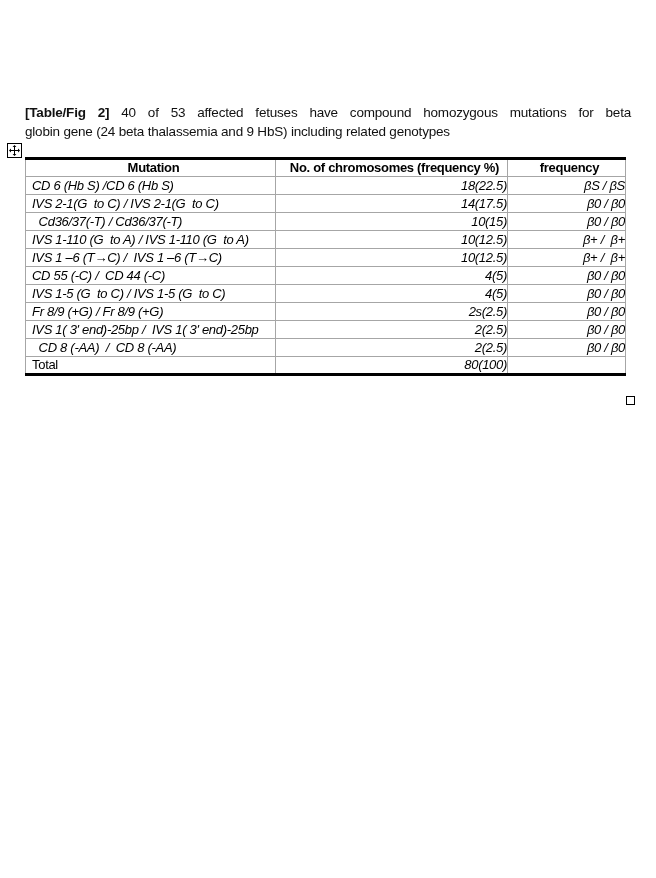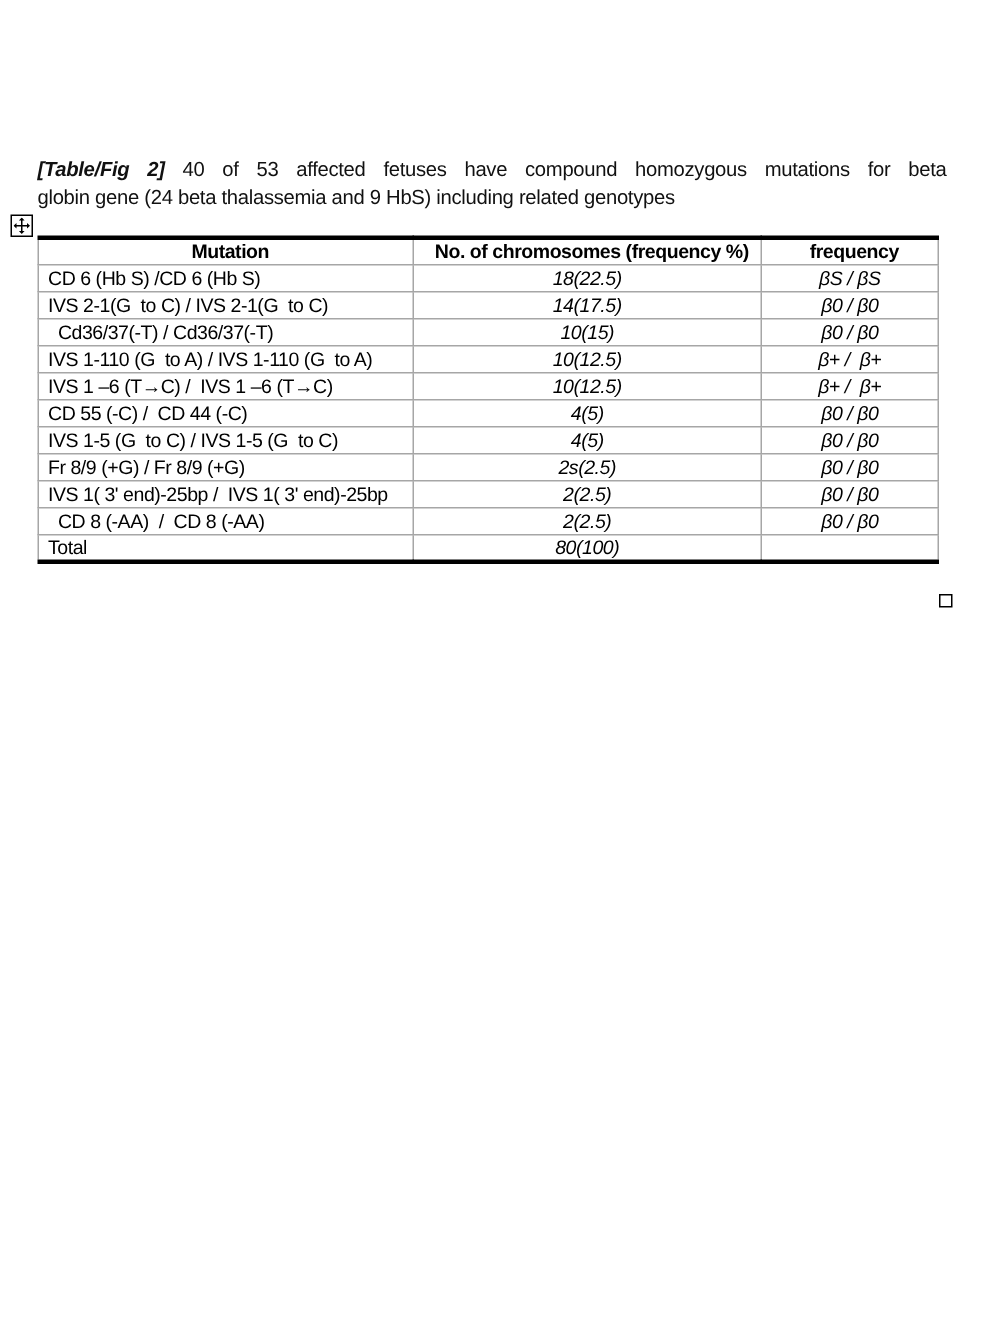--- a/index.html
+++ b/index.html
@@ -7,21 +7,21 @@
   body { font-family: "Liberation Sans", sans-serif; color: #000; position: relative; }
 
   .caption {
     position: absolute;
     left: 25px; top: 103px; width: 606px;
     font-size: 13.5px; line-height: 19px;
     letter-spacing: -0.2px;
     color: #111;
   }
   .caption .line1 { text-align: justify; text-align-last: justify; }
-  .caption .tag { font-weight: bold; font-style: italic; }
+  .caption .tag { font-weight: bold; }
   .caption .line2 { text-align: left; }
 
   .move-handle {
     position: absolute;
     left: 7px; top: 143px;
     width: 15px; height: 15px;
     border: 1px solid #000;
     background: #fff;
     display: flex; align-items: center; justify-content: center;
     cursor: move;
@@ -48,26 +48,27 @@
     white-space: pre;
     padding: 0;
   }
   .doc-table th {
     font-weight: bold;
     text-align: center;
     padding-left: 6px;
     color: #000;
   }
   .doc-table td.c-mut {
+    font-style: italic;
     text-align: left;
     padding-left: 6px;
   }
   .doc-table td.c-num, .doc-table td.c-gen {
     font-style: italic;
-    text-align: center;
+    text-align: right;
   }
   .doc-table td.total-cell {
     font-style: normal;
   }
 
   .resize-handle {
     position: absolute;
     left: 626px; top: 396px;
     width: 9px; height: 9px;
     border: 1px solid #000;

